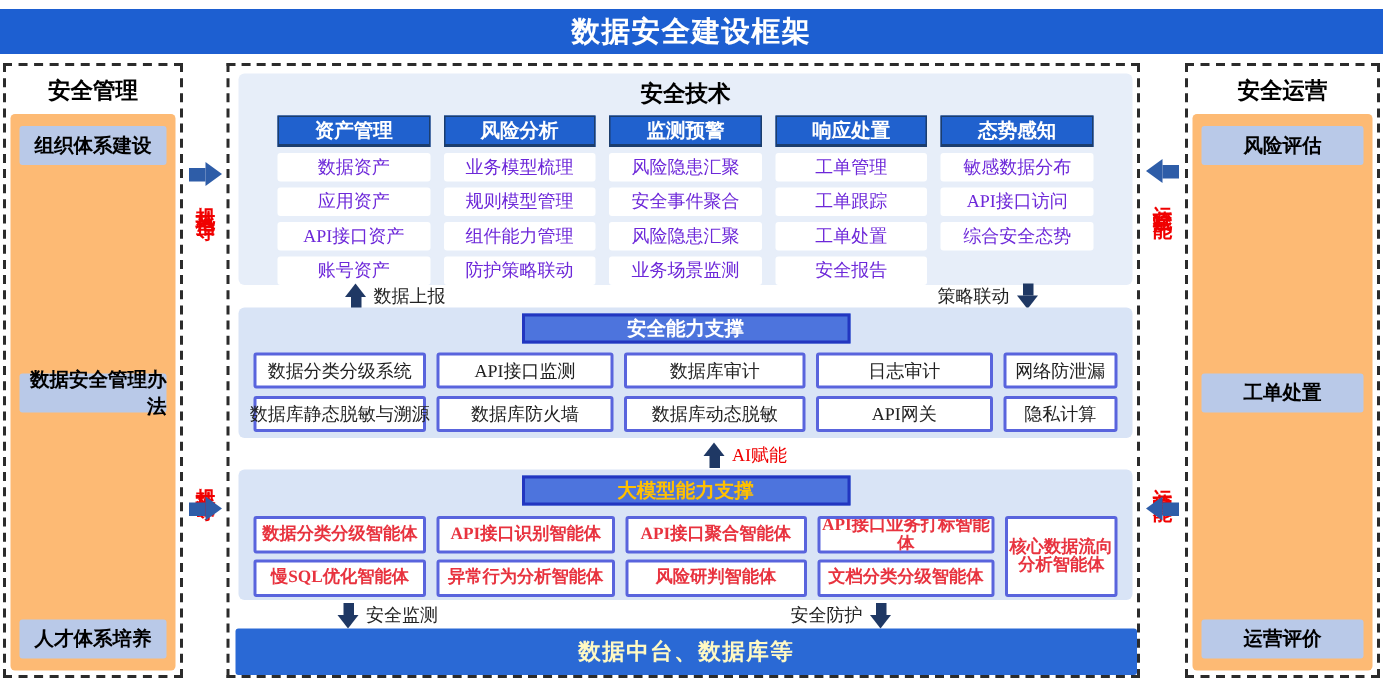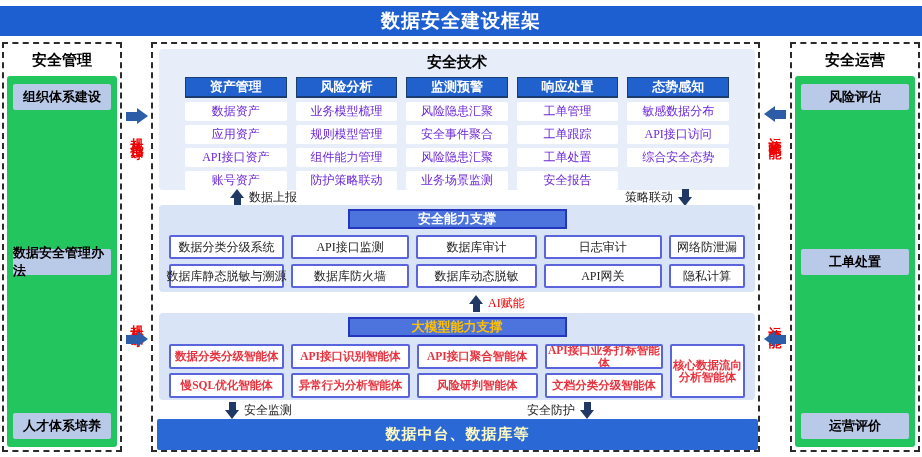--- a/index.html
+++ b/index.html
@@ -19,23 +19,24 @@
     position:absolute; top:42px; height:410px; border:2px dashed #2b2b2b;
     background:#fff;
   }
   #leftBox { left:2px;  width:120px; }
   #midBox  { left:151px; width:609px; }
   #rightBox{ left:790px; width:130px; }
 
   .side-title { text-align:center; font-size:15px; font-weight:bold; padding-top:7px; }
   .side-panel {
     position:absolute; left:3px; right:3px; top:32px; bottom:3px;
-    background:#22c55e; border-radius:3px;
+    background:#fdba74; border-radius:3px;
     display:flex; flex-direction:column; justify-content:space-between;
     padding:8px 6px;
+    text-align:right;
   }
   .side-item {
     background:#b9c9e8; border-radius:2px; height:26px; flex:none;
     display:flex; align-items:center; justify-content:center;
     font-size:13px; font-weight:bold;
   }
 
   
   .tech-panel {
     position:absolute; left:6px; top:5px; width:596px; height:141px;

